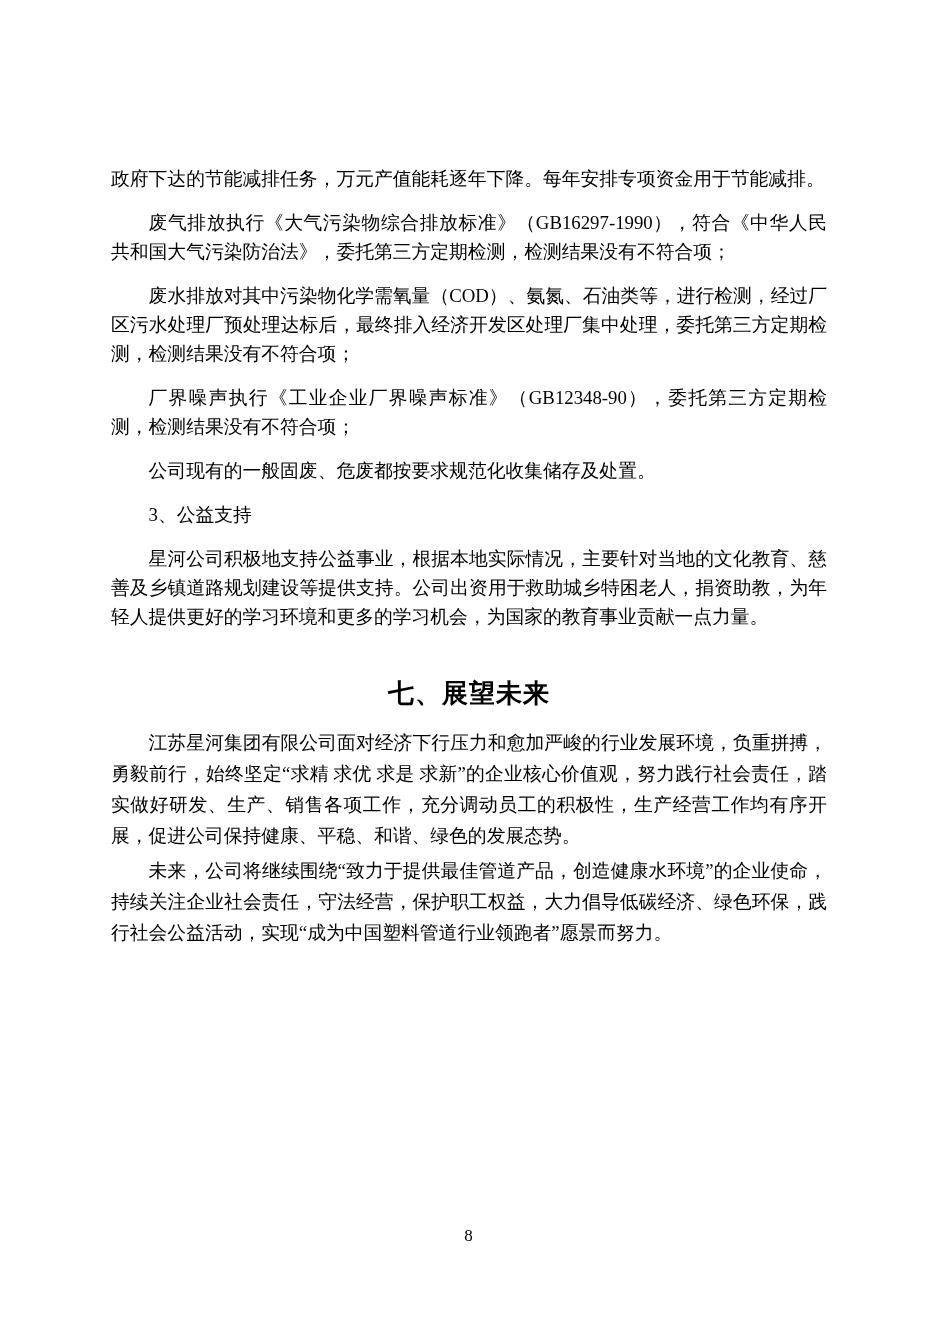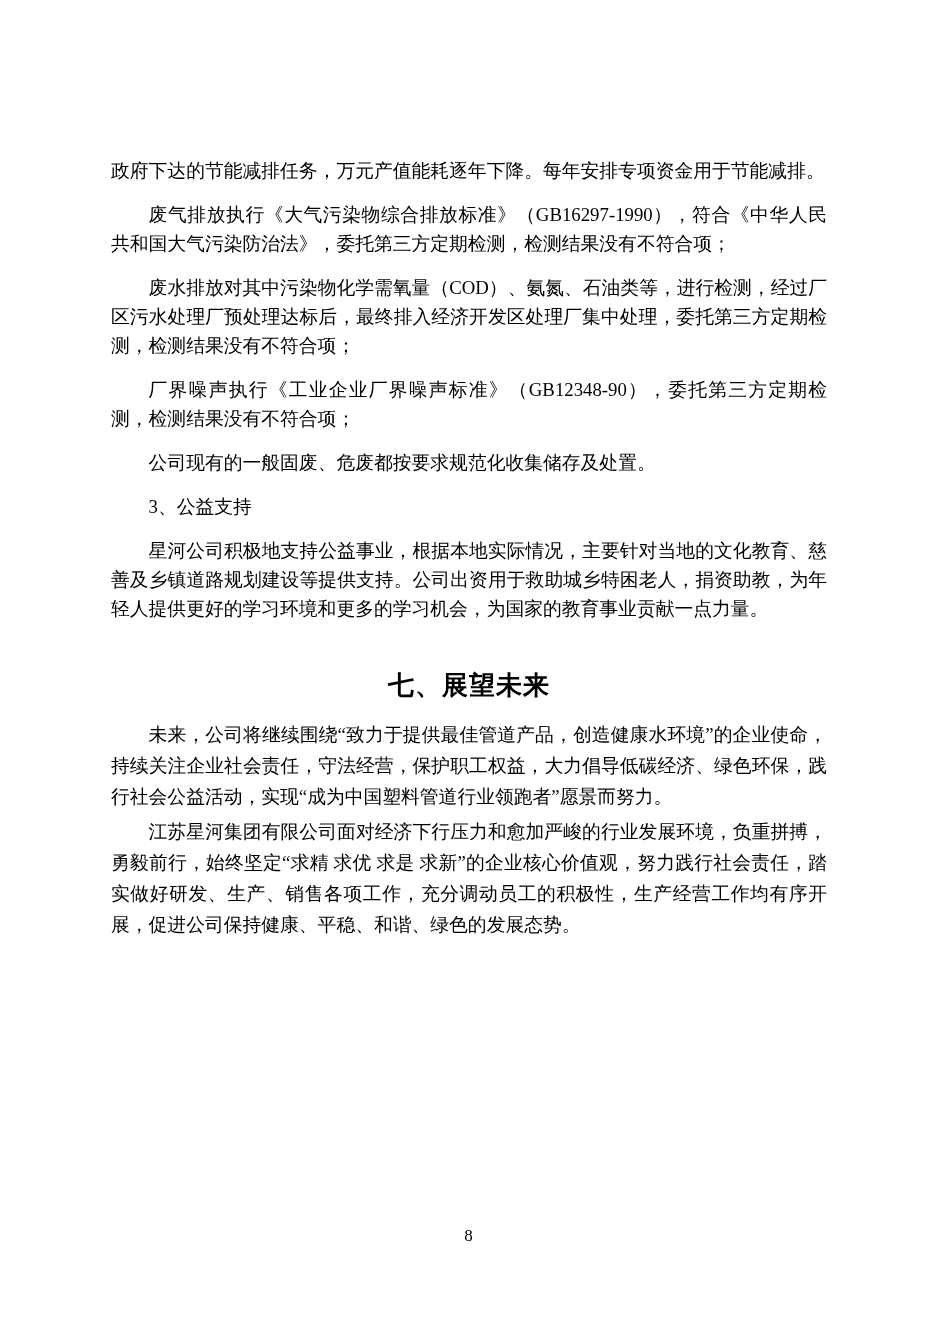--- a/index.html
+++ b/index.html
@@ -9,21 +9,21 @@
     width: 937px;
     height: 1325px;
     background: #ffffff;
     color: #000000;
     font-family: "Liberation Serif", "DejaVu Serif", serif;
     overflow: hidden;
   }
   .content {
     position: absolute;
     left: 111px;
-    top: 156px;
+    top: 164px;
     width: 716px;
   }
   .body-para {
     font-size: 18.8px;
     line-height: 29px;
     text-align: justify;
     text-justify: inter-ideograph;
     text-indent: 2em;
     margin-bottom: 15px;
     word-break: break-all;
@@ -75,20 +75,20 @@
     <p class="body-para">厂界噪声执行《工业企业厂界噪声标准》（GB12348-90），委托第三方定期检测，检测结果没有不符合项；</p>
 
     <p class="body-para">公司现有的一般固废、危废都按要求规范化收集储存及处置。</p>
 
     <p class="body-para">3、公益支持</p>
 
     <p class="body-para">星河公司积极地支持公益事业，根据本地实际情况，主要针对当地的文化教育、慈善及乡镇道路规划建设等提供支持。公司出资用于救助城乡特困老人，捐资助教，为年轻人提供更好的学习环境和更多的学习机会，为国家的教育事业贡献一点力量。</p>
 
     <h1 class="chapter-heading">七、展望未来</h1>
 
+    <p class="outlook-para">江苏星河集团有限公司面对经济下行压力和愈加严峻的行业发展环境，负重拼搏，勇毅前行，始终坚定“求精 求优 求是 求新”的企业核心价值观，努力践行社会责任，踏实做好研发、生产、销售各项工作，充分调动员工的积极性，生产经营工作均有序开展，促进公司保持健康、平稳、和谐、绿色的发展态势。</p>
+
     <p class="outlook-para">未来，公司将继续围绕“致力于提供最佳管道产品，创造健康水环境”的企业使命，持续关注企业社会责任，守法经营，保护职工权益，大力倡导低碳经济、绿色环保，践行社会公益活动，实现“成为中国塑料管道行业领跑者”愿景而努力。</p>
-
-    <p class="outlook-para">江苏星河集团有限公司面对经济下行压力和愈加严峻的行业发展环境，负重拼搏，勇毅前行，始终坚定“求精 求优 求是 求新”的企业核心价值观，努力践行社会责任，踏实做好研发、生产、销售各项工作，充分调动员工的积极性，生产经营工作均有序开展，促进公司保持健康、平稳、和谐、绿色的发展态势。</p>
 
   </div>
 
   <div class="page-number">8</div>
 </div>
 
 </body></html>

